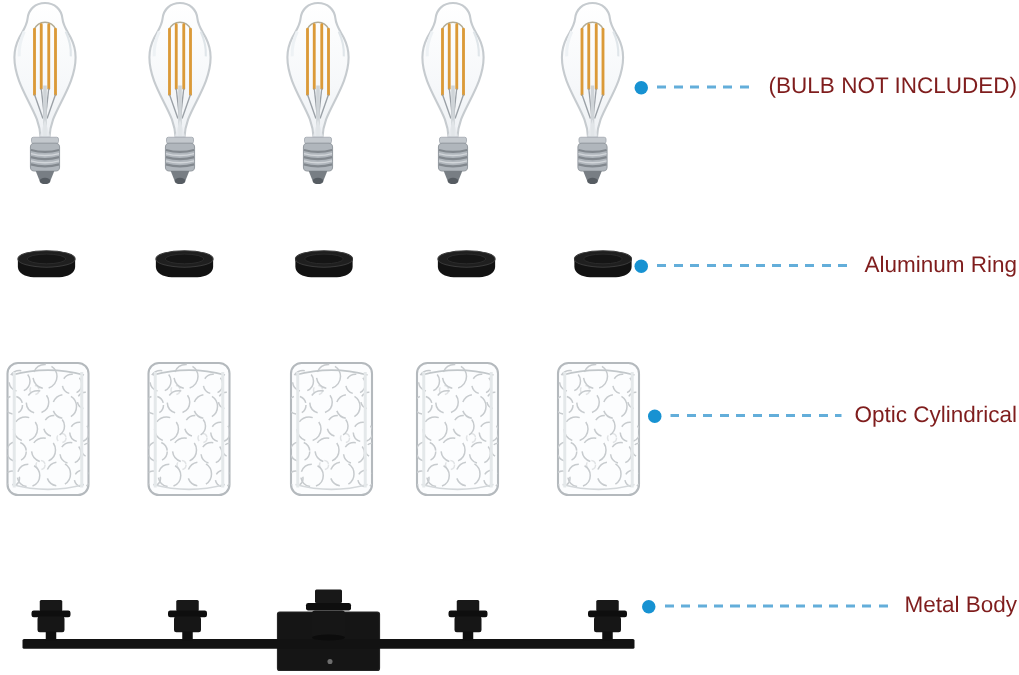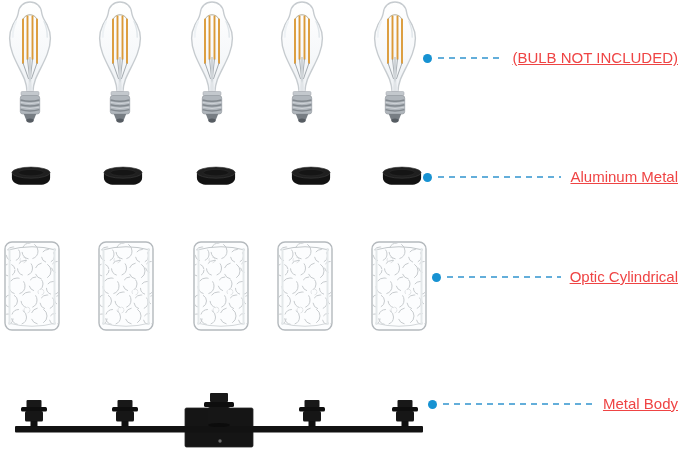--- a/index.html
+++ b/index.html
@@ -4,21 +4,21 @@
 <style>
   html,body{margin:0;padding:0;background:#fff;}
   #stage{
     position:relative;width:679px;height:450px;background:#ffffff;
     font-family:"Liberation Sans", sans-serif;overflow:hidden;
   }
   .part{position:absolute;}
   
   .callout{
     position:absolute;right:1px;display:flex;align-items:center;
-    color:#ef4444;font-size:15px;line-height:20px;white-space:nowrap;text-decoration:underline;
+    color:#7f1d1d;font-size:15px;line-height:20px;white-space:nowrap;
   }
   .callout .dot{
     flex:none;width:9px;height:9px;border-radius:50%;background:#1792d2;
   }
   .callout .dash{
     flex:1;height:2px;margin:0 9px 0 6px;
     background:repeating-linear-gradient(90deg,#63aeda 0,#63aeda 6px,transparent 6px,transparent 11px);
   }
   .callout .lbl{flex:none;}
   .callout .lbl .ln{display:block;text-align:left;}
@@ -199,21 +199,21 @@
 
   <div class="callout" style="left:423px;top:48px">
     <span class="dot"></span>
     <span class="dash"></span>
     <span class="lbl">(BULB NOT INCLUDED)</span>
   </div>
 
   <div class="callout" style="left:423px;top:167px">
     <span class="dot"></span>
     <span class="dash"></span>
-    <span class="lbl">Aluminum Metal</span>
+    <span class="lbl">Aluminum Ring</span>
   </div>
 
   <div class="callout" style="left:432px;top:267px">
     <span class="dot"></span>
     <span class="dash"></span>
     <span class="lbl">
       <span class="ln">Optic Cylindrical</span>
     </span>
   </div>
 

